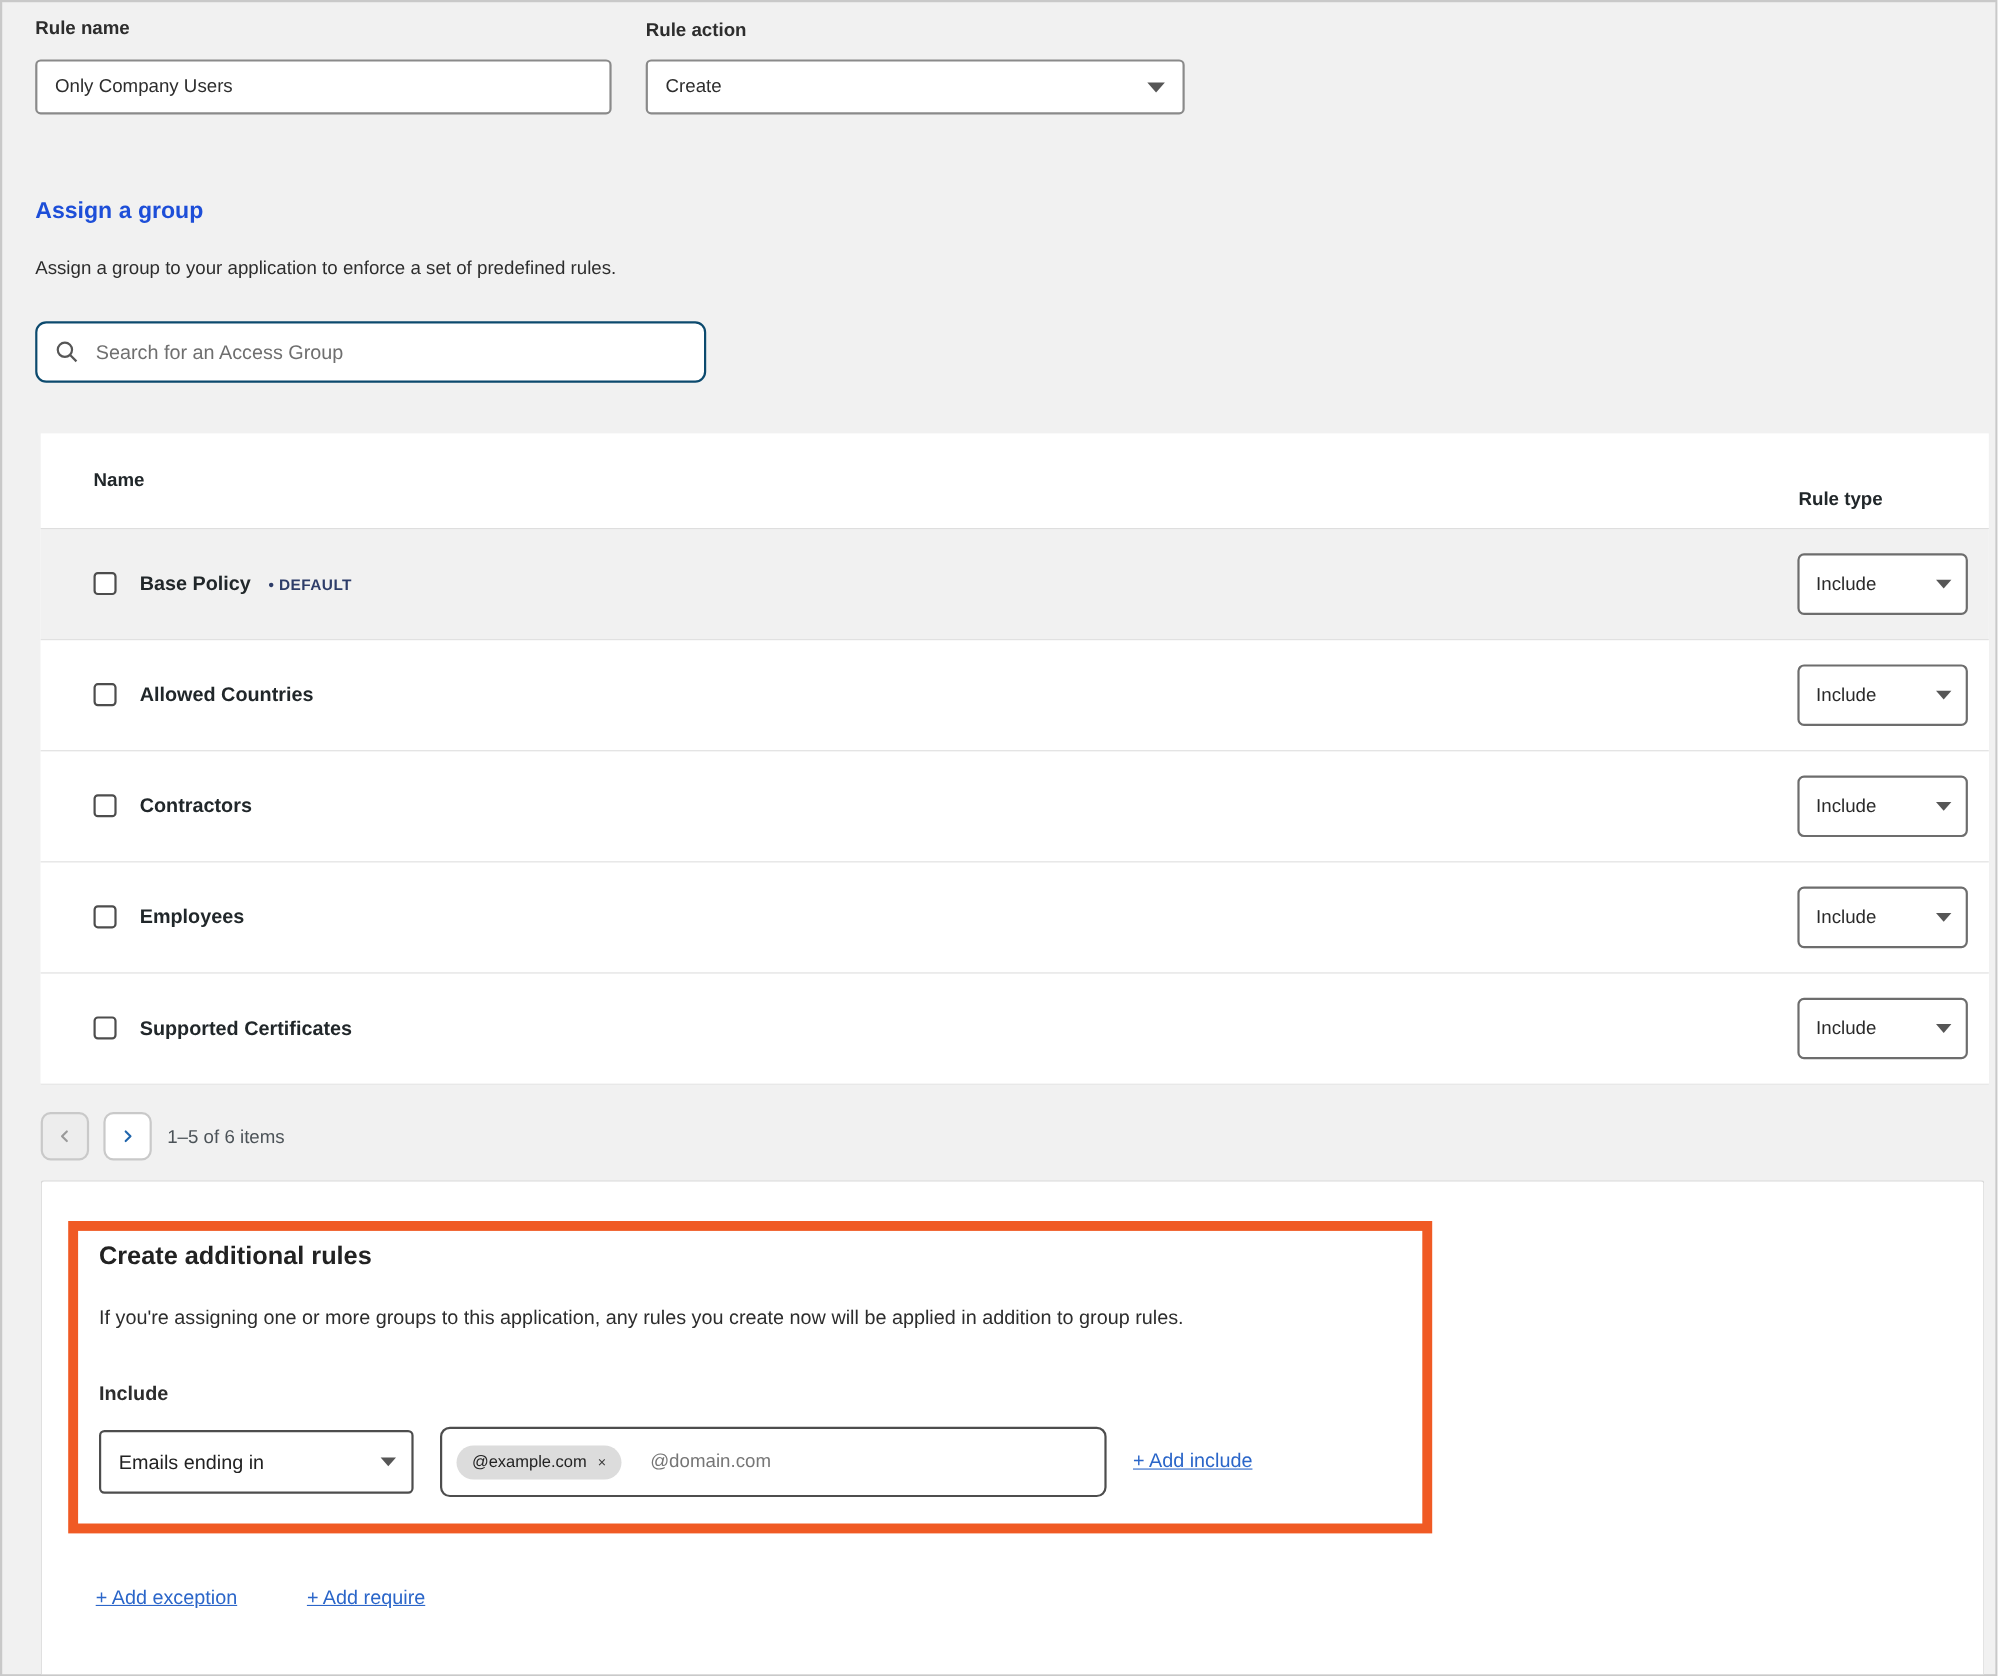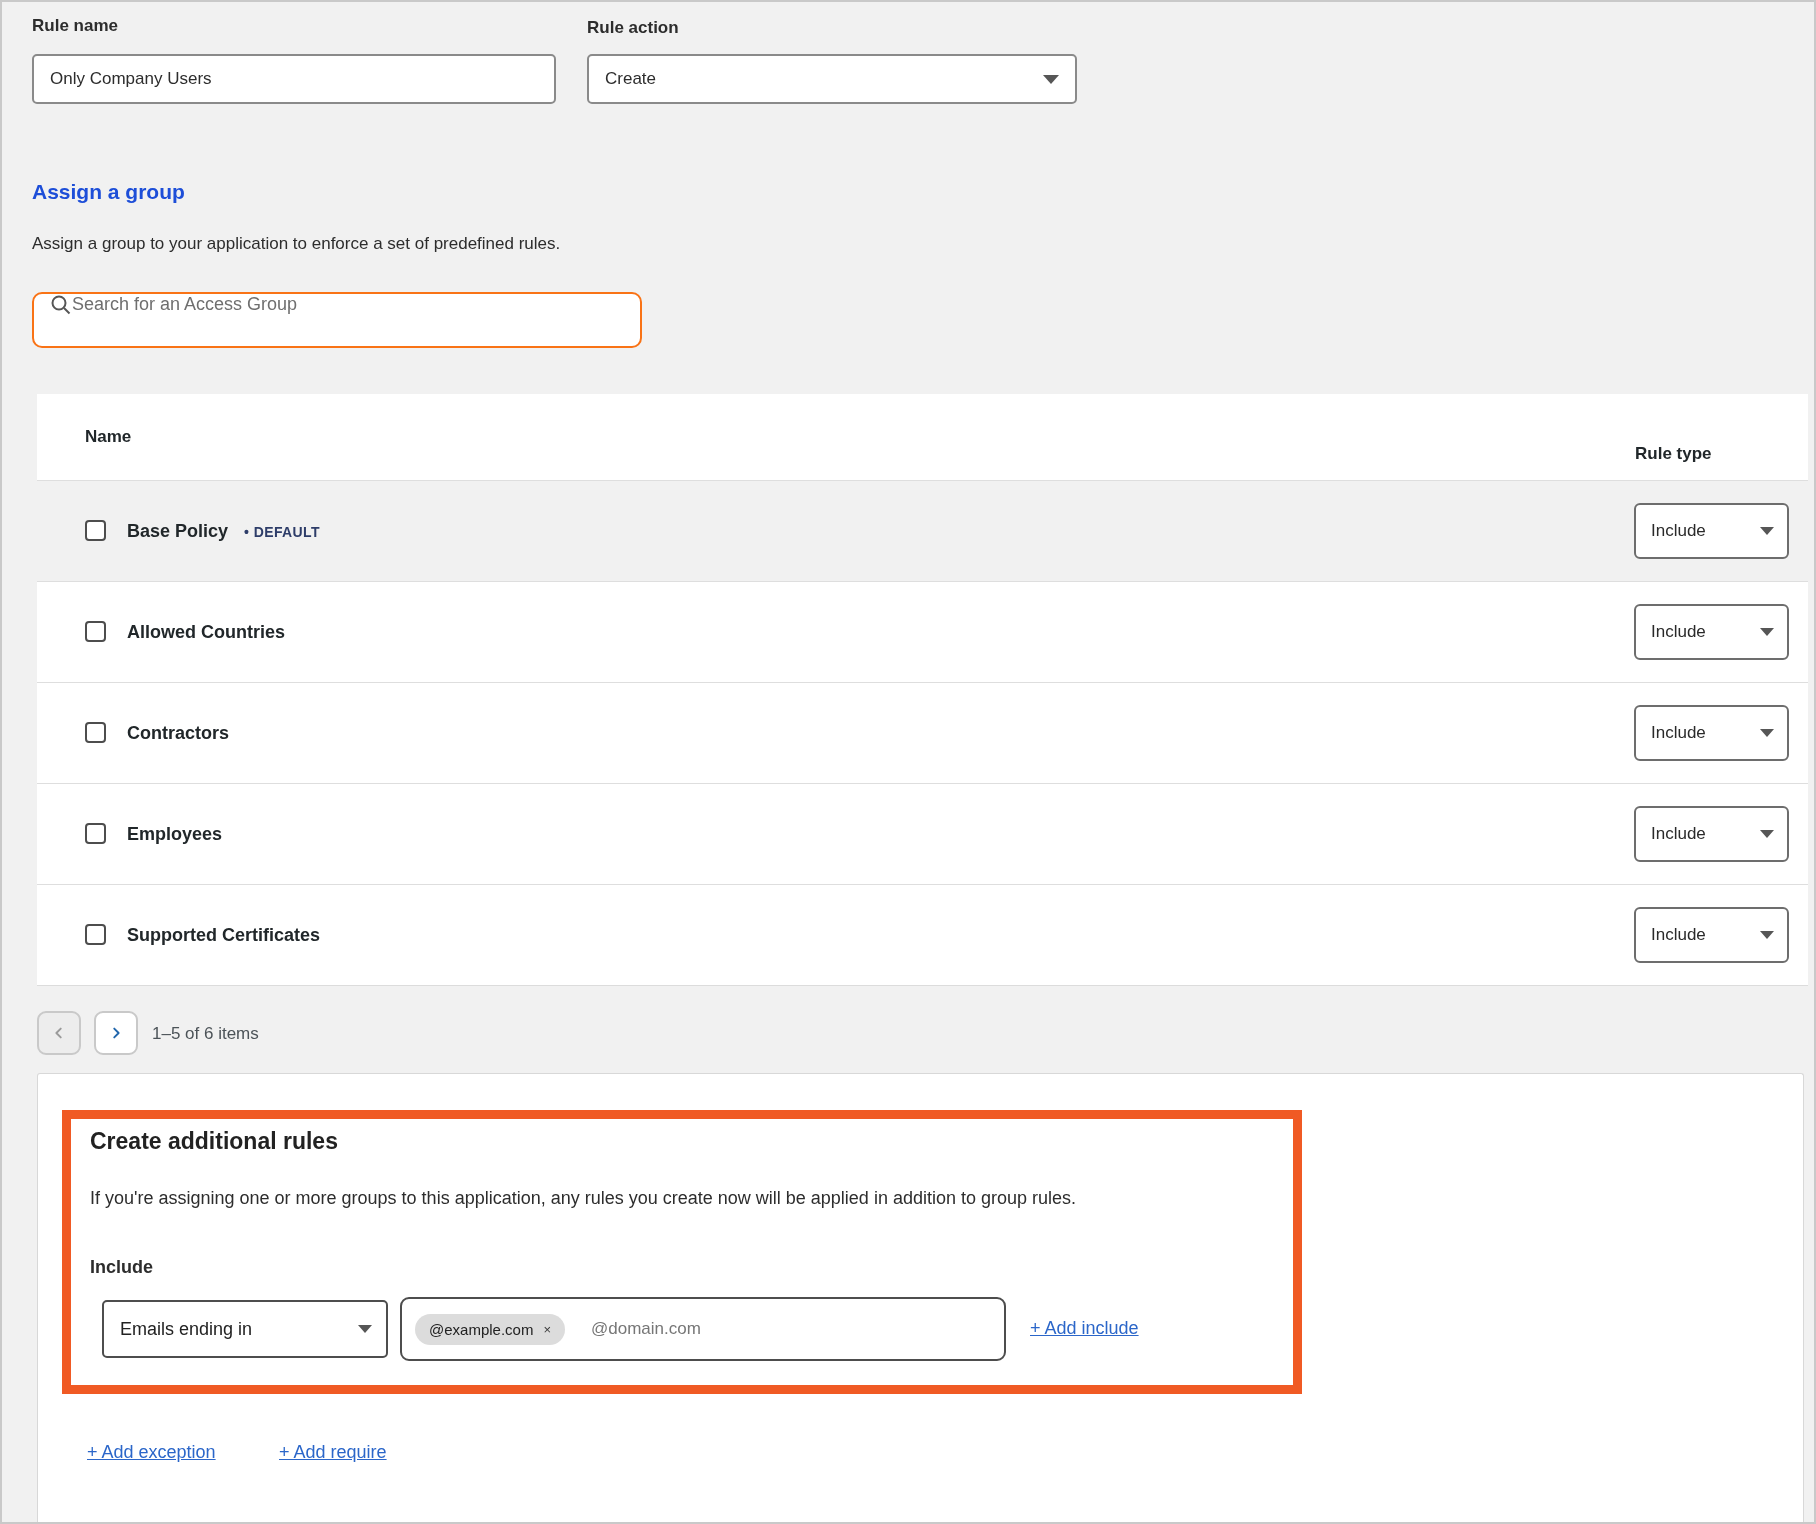--- a/index.html
+++ b/index.html
@@ -17,22 +17,22 @@
     display:flex;align-items:center;padding:0 16px;font-size:17px;color:#2d2d2d;
   }
   .select{justify-content:space-between;cursor:pointer;}
   .caret{width:0;height:0;border-left:8px solid transparent;border-right:8px solid transparent;border-top:9px solid #565656;}
   .caret.sm{border-left-width:7px;border-right-width:7px;border-top-width:8px;}
 
   
   .h2{font-size:21px;font-weight:bold;color:#1d4ed8;}
   .desc{font-size:17px;color:#2d2d2d;}
   .searchbox{
-    box-sizing:border-box;background:#fff;border:2px solid #f97316;border-radius:10px;
-    display:flex;padding:0 16px;cursor:text;
+    box-sizing:border-box;background:#fff;border:2px solid #0c4a6e;border-radius:10px;
+    display:flex;align-items:center;gap:15px;padding:0 16px;cursor:text;
   }
   .search-ph{font-size:18px;color:#6f6f6f;}
 
   
   .gtable{position:absolute;left:35px;top:392px;width:1771px;background:#fff;border-bottom:1px solid #dcdcdc;}
   .thead{position:relative;height:86px;display:flex;align-items:center;border-radius:12px;}
   .th-name{margin-left:48px;font-size:17px;font-weight:bold;color:#21272a;}
   .th-rule{position:absolute;left:1598px;font-size:17px;font-weight:bold;color:#21272a;margin-top:33px;}
   .grow{position:relative;height:100px;border-top:1px solid #dedede;background:#fff;}
   .grow.row-highlight{background:#f1f1f1;}
@@ -183,21 +183,21 @@
   <div class="abs pager-label" style="left:150px;top:1022px;">1–5 of 6 items</div>
 
   <div class="panel"></div>
 
   <div class="orange-box"></div>
 
   <div class="abs car-h" style="left:88px;top:1126px;">Create additional rules</div>
   <div class="abs car-p" style="left:88px;top:1186px;width:1180px;">If you're assigning one or more groups to this application, any rules you create now will be applied in addition to group rules.</div>
   <div class="abs inc-label" style="left:88px;top:1255px;">Include</div>
 
-  <div class="abs cond-select" style="left:88px;top:1298px;width:286px;height:58px;margin-left:12px;">
+  <div class="abs cond-select" style="left:88px;top:1298px;width:286px;height:58px;">
     <span>Emails ending in</span>
     <span class="caret sm"></span>
   </div>
 
   <div class="abs tag-input" style="left:398px;top:1295px;width:606px;height:64px;">
     <span class="chip">
       <span>@example.com</span>
       <span class="chip-x">×</span>
     </span>
     <span class="tag-ph">@domain.com</span>

